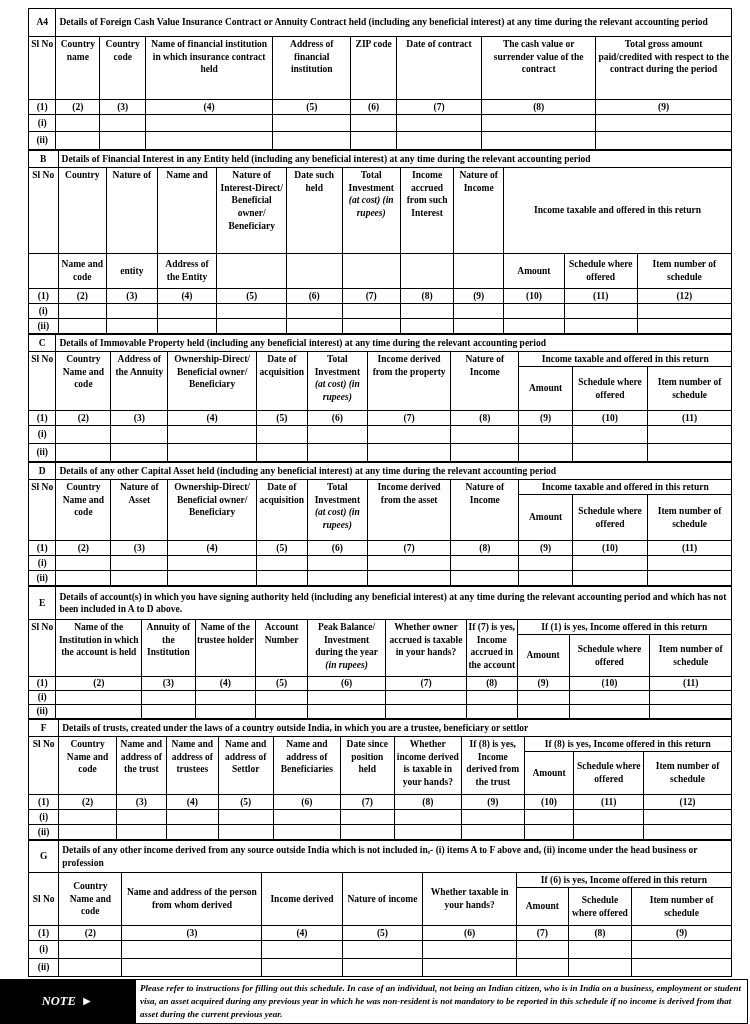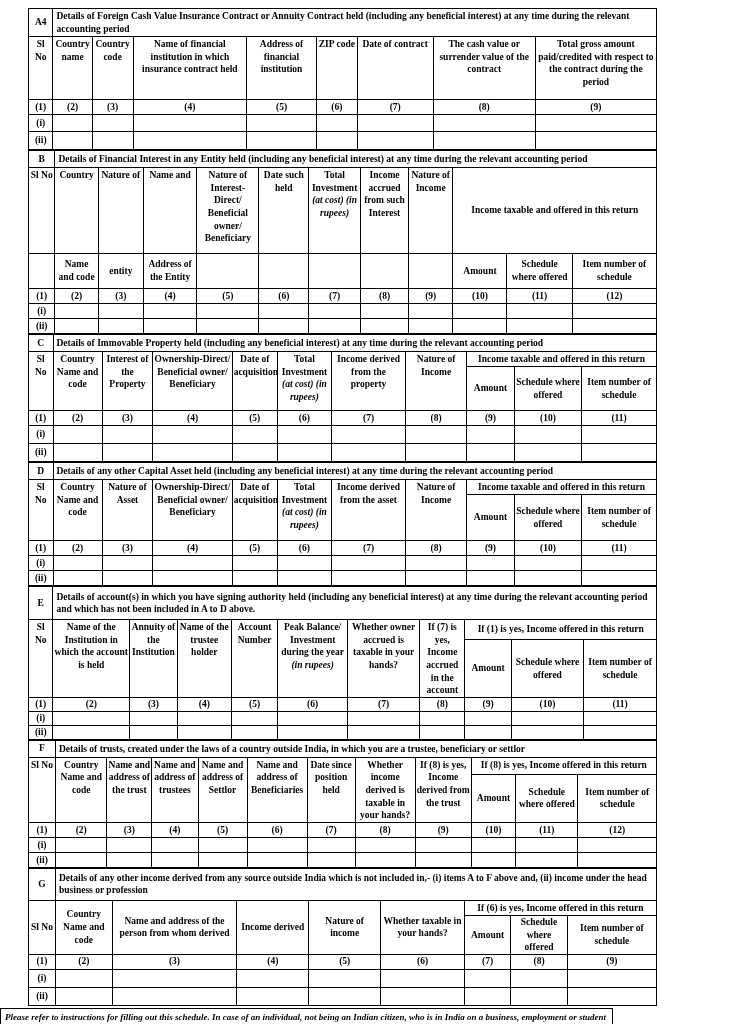--- a/index.html
+++ b/index.html
@@ -1,19 +1,19 @@
 <!DOCTYPE html>
 <html><head>
 <meta charset="utf-8">
 <style>
   html,body{margin:0;padding:0;}
   body{width:750px;height:1024px;background:#ffffff;color:#000;
        font-family:"Liberation Serif","DejaVu Serif",serif;}
   .sheet{padding-top:8px;}
-  table{border-collapse:collapse;table-layout:fixed;width:629px;margin-left:28px;}
+  table{border-collapse:collapse;table-layout:fixed;width:704px;margin-left:28px;}
   th,td{border:1px solid #000;padding:0 1px;text-align:center;vertical-align:middle;
         font-weight:bold;font-size:9.5px;line-height:1.33;overflow:hidden;}
   .top{vertical-align:top;padding-top:1px;}
   .band .letter{font-size:9.5px;}
   .band .title{text-align:left;padding:0 3px;font-size:9.5px;line-height:1.3;}
   .it{font-style:italic;}
   .note{display:flex;width:748px;margin-left:0;margin-top:2px;}
   .note-black{width:135px;background:#000;color:#fff;display:flex;align-items:center;
               justify-content:center;gap:5px;font-weight:bold;font-style:italic;font-size:12.5px;}
   .note-text{width:613px;box-sizing:border-box;border:1px solid #000;font-style:italic;
@@ -194,21 +194,21 @@
         <col style="width:11.9%">
       </colgroup>
 <tbody>
         <tr class="band" style="height:17px">
   <td class="letter">C</td>
   <td class="title" colspan="10">Details of Immovable Property held (including any beneficial interest) at any time during the relevant accounting period</td>
 </tr>
 <tr style="height:15px">
   <th class="top" rowspan="2">Sl No</th>
   <th class="top" rowspan="2">Country Name and code</th>
-  <th class="top" rowspan="2">Interest of the Property</th>
+  <th class="top" rowspan="2">Address of the Annuity</th>
   <th class="top" rowspan="2">Ownership-Direct/ Beneficial owner/ Beneficiary</th>
   <th class="top" rowspan="2">Date of acquisition</th>
   <th class="top" rowspan="2"><span>Total Investment </span><span class="it">(at cost) (in rupees)</span></th>
   <th class="top" rowspan="2">Income derived from the property</th>
   <th class="top" rowspan="2">Nature of Income</th>
   <th colspan="3">Income taxable and offered in this return</th>
 </tr>
 <tr style="height:44px">
   <th>Amount</th>
   <th>Schedule where offered</th>
@@ -553,16 +553,20 @@
           <td></td>
           <td></td>
           <td></td>
           <td></td>
           <td></td>
 </tr>
 </tbody>
     </table>
 
 <div class="note">
+  <div class="note-black">
+    <span>NOTE</span>
+        <span>►</span>
+  </div>
   <div class="note-text">Please refer to instructions for filling out this schedule. In case of an individual, not being an Indian citizen, who is in India on a business, employment or student visa, an asset acquired during any previous year in which he was non-resident is not mandatory to be reported in this schedule if no income is derived from that asset during the current previous year.</div>
 </div>
 
 </div>
 
 </body></html>

